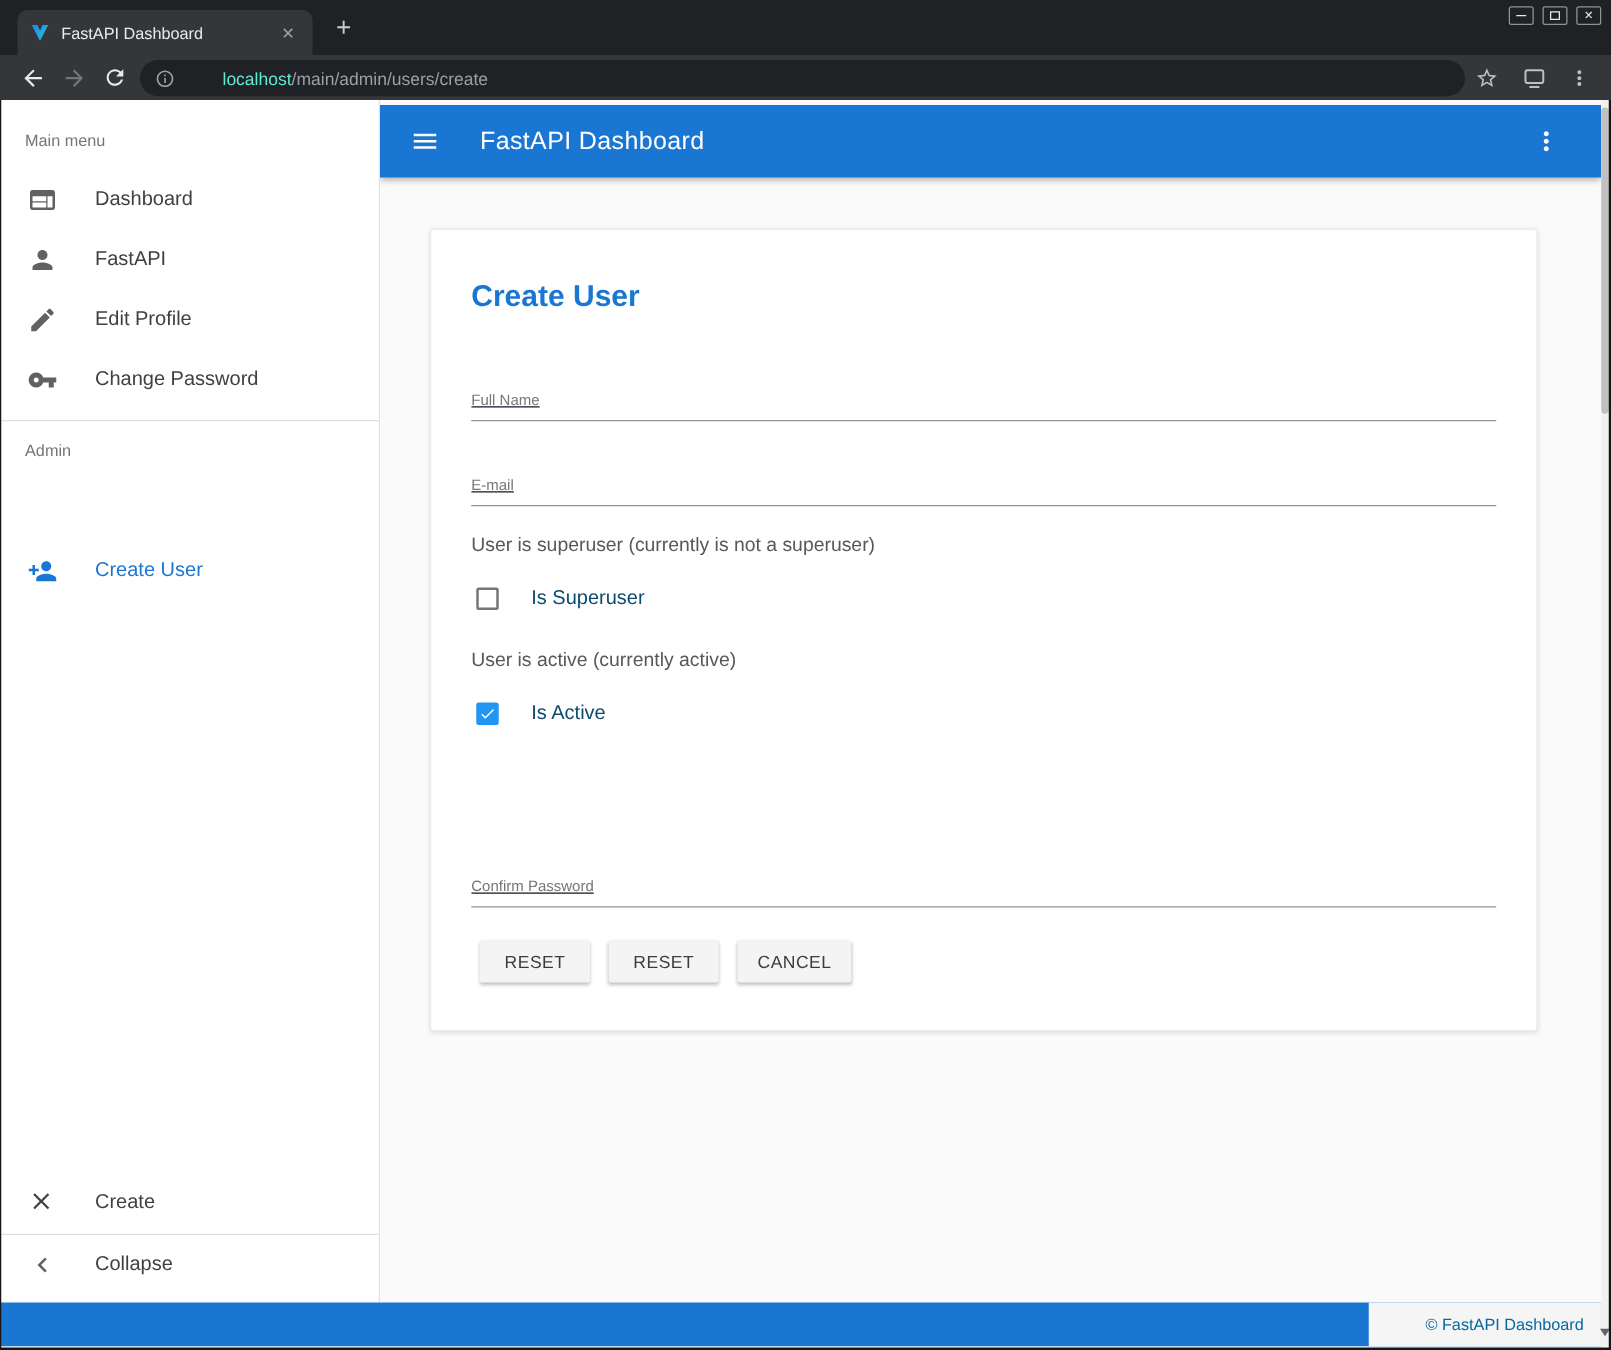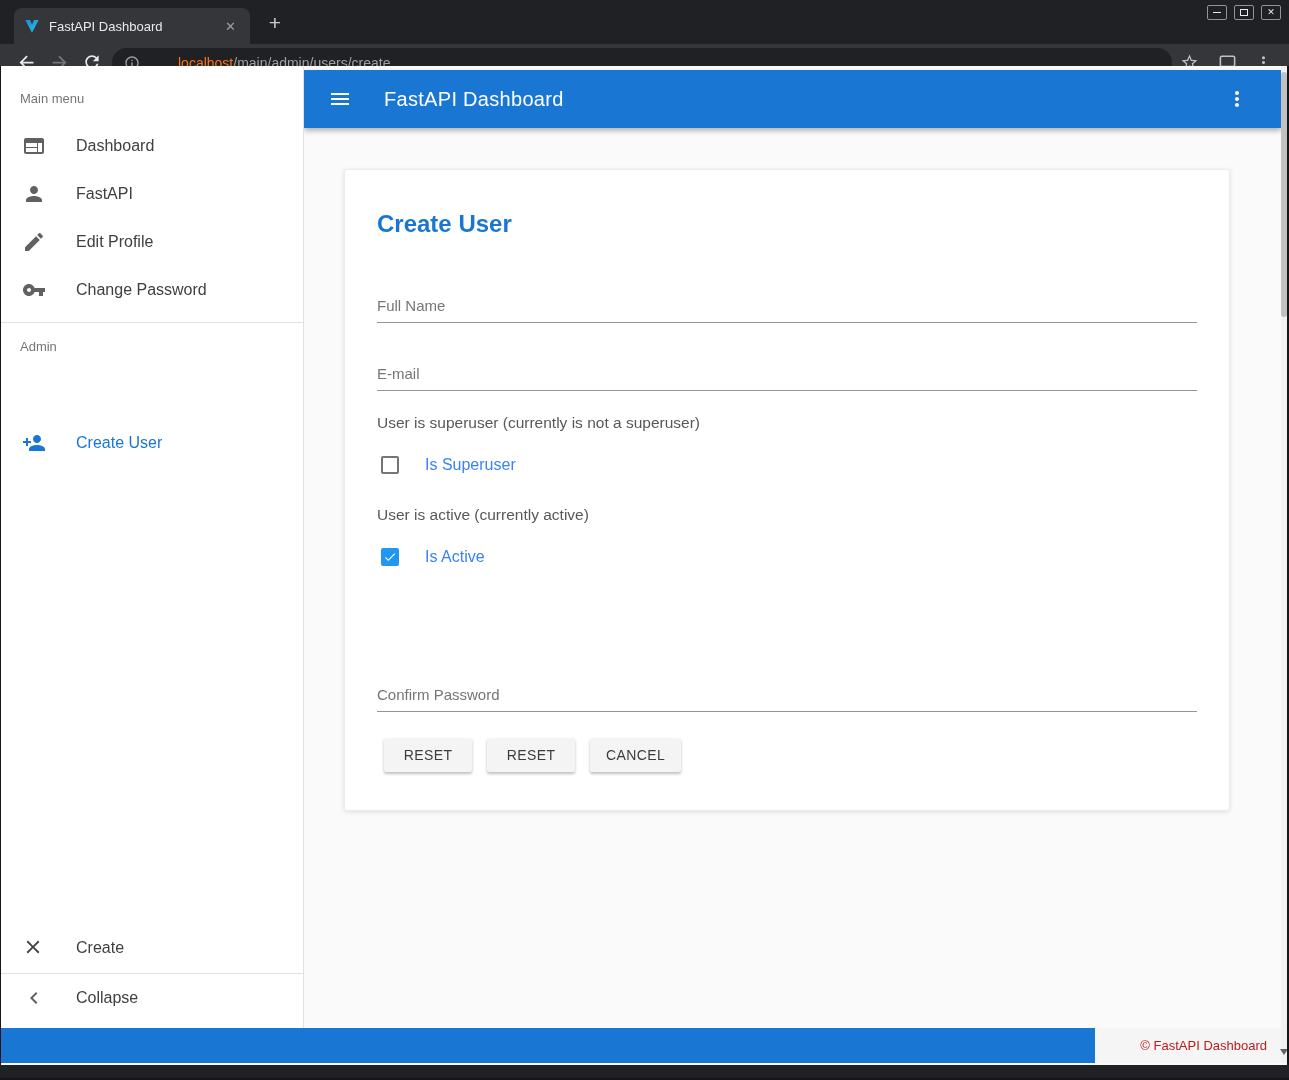--- a/index.html
+++ b/index.html
@@ -29,26 +29,26 @@
   .winbtn .bar { width:8px; height:1px; background:#e8eaed; }
   .winbtn .box { width:8px; height:7px; border:1px solid #e8eaed; }
 
   .toolbar { position:absolute; top:44px; left:0; width:1289px; height:37px; background:#35363a;
     border-bottom:1px solid #17181a; }
   .navic { position:absolute; top:8px; width:21px; height:21px; color:#e8eaed; }
   .navic.dim { color:#70757a; }
   .omnibox { position:absolute; left:112px; top:4px; width:1060px; height:29px;
     background:#202124; border-radius:15px; display:flex; align-items:center; padding:0 12px; }
   .urltext { margin-left:10px; font-size:14px; white-space:nowrap; }
-  .url-host { color:#f97316;padding-left:28px; }
+  .url-host { color:#5eead4;padding-left:28px; }
   .url-path { color:#9aa0a6; }
   .tool-right { color:#bdc1c6; position:absolute; top:9px; }
 
   
-  .page { position:absolute; top:66px; left:0; width:1289px; height:999px; background:#fafafa; }
+  .page { position:absolute; top:80px; left:0; width:1289px; height:999px; background:#fafafa; }
 
   
   .sidebar { position:absolute; left:0; top:0; width:304px; height:962px; background:#ffffff;
     border-right:1px solid #e2e2e2; }
   .section-label { position:absolute; left:20px; font-size:13px; color:#757575; }
   .nav-item { position:absolute; left:0; width:100%; height:48px; display:flex; align-items:center; cursor:pointer; }
   .nav-icon { position:absolute; left:22px; width:24px; height:24px; color:#616161; }
   .nav-label { position:absolute; left:76px; font-size:16px; color:#404040; }
   .nav-item.active .nav-icon, .nav-item.active .nav-label { color:#1976d2; }
   .side-divider { position:absolute; left:0; width:100%; height:1px; background:#e0e0e0; }
@@ -60,38 +60,38 @@
   .hamburger { position:absolute; left:24px; top:17px; width:24px; height:24px; color:#ffffff; cursor:pointer; }
   .appbar-title { position:absolute; left:80px; font-size:20px; font-weight:500; color:#ffffff; letter-spacing:.3px; }
   .kebab { position:absolute; right:32px; top:17px; width:24px; height:24px; color:#ffffff; cursor:pointer; }
 
   
   .card { position:absolute; left:40px; top:103px; width:886px; height:642px; background:#ffffff;
     border:1px solid #ececec; border-radius:3px; box-shadow:0 1px 4px rgba(0,0,0,.12); }
   .card-title { position:absolute; left:32px; top:40px; font-size:24px; color:#1976d2; }
   .field { position:absolute; left:32px; right:32px; }
   .field input { width:100%; height:34px; border:0; border-bottom:1px solid #949494; background:transparent;
-    font-size:15px; color:#6d28d9; font-family:"Liberation Sans", sans-serif; outline:none; }
+    font-size:12px; color:#0f172a; font-family:"Liberation Sans", sans-serif; outline:none;text-decoration:underline; }
   .field input::placeholder { color:#767676; opacity:1; }
   .hint { position:absolute; left:32px; font-size:15.5px; color:#585858; }
   .cbrow { position:absolute; left:36px; display:flex; align-items:center; cursor:pointer; }
   .cb { width:18px; height:18px; border-radius:2px; flex:0 0 18px; }
   .cb.unchecked { border:2px solid #757575; background:#fff; }
   .cb.checked { background:#2196f3; border:2px solid #2196f3; color:#fff; }
-  .cb-label { margin-left:26px; font-size:16px; color:#3b82f6; }
+  .cb-label { margin-left:26px; font-size:16px; color:#0c4a6e; }
   .btnrow { position:absolute; left:39px; top:568px; display:flex; gap:15px; }
   .btn { min-width:88px; height:34px; padding:0 16px; background:#f4f4f4; border:0; border-radius:2px;
     box-shadow:0 2px 3px rgba(0,0,0,.25); font-size:14px; font-weight:500; color:#3c3c3c;
     letter-spacing:.4px; font-family:"Liberation Sans", sans-serif; cursor:pointer; }
 
   
   .footer { position:absolute; left:0; top:962px; width:1281px; height:35px; background:#1976d2; }
   .footer-copy { position:absolute; right:0; top:0; width:186px; height:35px; background:#f5f5f5;
     display:flex; align-items:center; justify-content:flex-end; padding-right:14px;
-    font-size:13px; color:#b91c1c; }
+    font-size:13px; color:#0369a1; }
 
   
   .vscroll { position:absolute; left:1281px; top:0; width:6px; height:997px; background:#f1f1f1; }
   .vthumb { position:absolute; left:0; top:6px; width:6px; height:245px; background:#c1c1c1; border-radius:3px; }
   .varrow { position:absolute; left:1280px; top:983px; width:0; height:0;
     border-left:4px solid transparent; border-right:4px solid transparent; border-top:6px solid #5f6368; }
   .frame-right { position:absolute; right:0; top:0; width:2px; height:999px; background:#161616; }
   .frame-left { position:absolute; left:0; top:0; width:1px; height:999px; background:#161616; }
   .frame-bottom { position:absolute; left:0; bottom:0; width:1289px; height:2px; background:#161616; }
 </style>

